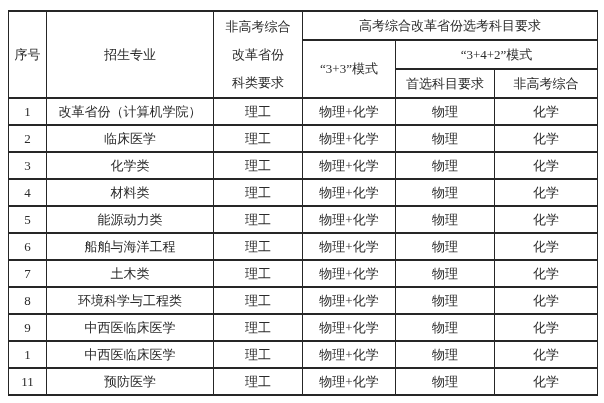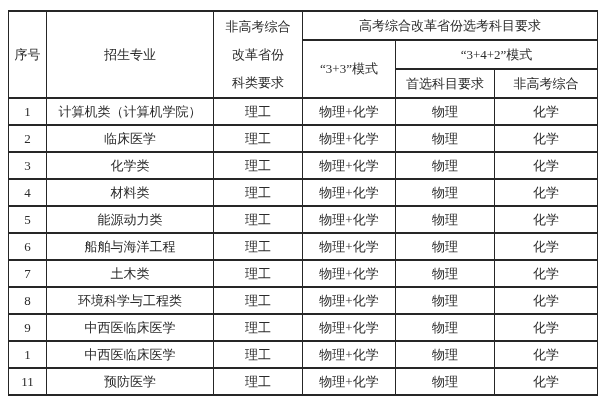--- a/index.html
+++ b/index.html
@@ -64,21 +64,21 @@
         <th colspan="2">“3+4+2”模式</th>
       </tr>
       <tr>
         <th>首选科目要求</th>
         <th>非高考综合</th>
       </tr>
     </thead>
     <tbody>
       <tr>
         <td>1</td>
-        <td>计算机类（计算机学院）</td>
+        <td>改革省份（计算机学院）</td>
         <td>理工</td>
         <td>物理+化学</td>
         <td>物理</td>
         <td>化学</td>
       </tr>
       <tr>
         <td>2</td>
         <td>临床医学</td>
         <td>理工</td>
         <td>物理+化学</td>

